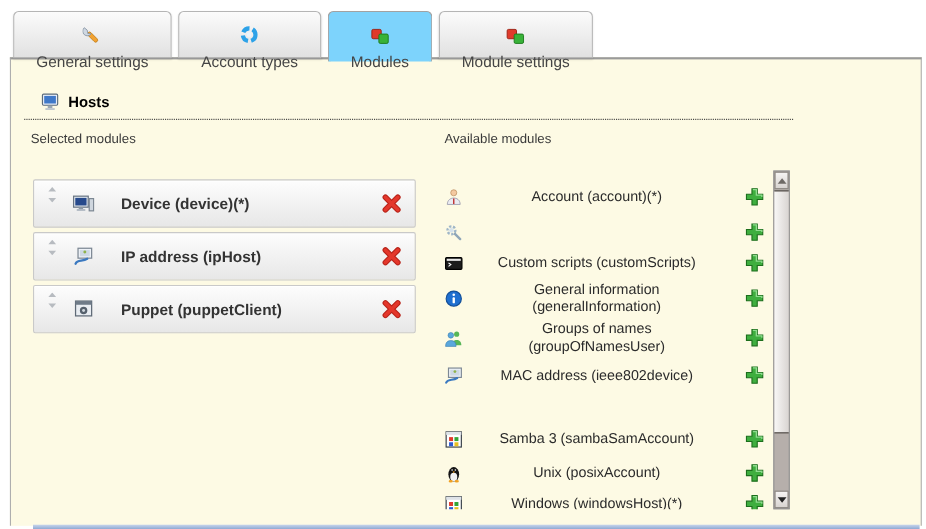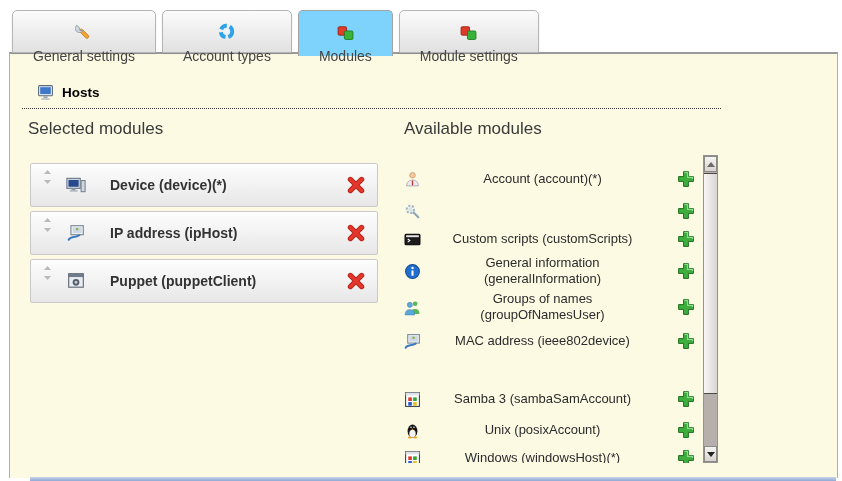--- a/index.html
+++ b/index.html
@@ -18,21 +18,21 @@
        box-sizing:border-box;font-size:14px;color:#454545;cursor:pointer;box-shadow:0 1px 2px rgba(0,0,0,0.10);flex-direction:column;}
   .tab.active{height:46px;background:#7dd3fc;border-color:#a2a2a2;border-bottom:none;box-shadow:none;z-index:3;}
   .tabicon{display:inline-flex;width:17px;height:17px;}
   .tabicon svg{display:block;}
 
   
   .hosts-header{position:absolute;left:22px;top:84px;width:699px;display:flex;align-items:center;gap:8px;
                 padding:0 0 7px 15px;border-bottom:1px dotted #333;box-sizing:border-box;}
   .hosts-title{font-size:13.5px;font-weight:bold;color:#000;}
 
-  .col-label{position:absolute;top:119px;font-size:17px;color:#3a3a3a;}
+  .col-label{position:absolute;top:119px;font-size:12px;color:#3a3a3a;}
 
   
   .selrow{position:absolute;left:30px;width:348px;height:44px;display:flex;align-items:center;
           background:linear-gradient(#fdfdfd,#e7e7e7);border:1px solid #c9c9c9;border-radius:2px;
           box-sizing:border-box;box-shadow:inset 0 1px 0 #ffffff;cursor:move;}
   .handle{align-self:flex-start;margin:6px 0 0 12px;display:inline-flex;cursor:ns-resize;}
   .selicon{margin-left:14px;display:inline-flex;width:20px;height:18px;}
   .sellabel{margin-left:24px;font-size:14px;color:#333;font-weight:bold;}
   .delbtn{margin-left:auto;margin-right:12px;width:18px;height:18px;padding:0;border:none;background:none;cursor:pointer;display:inline-flex;}
 

